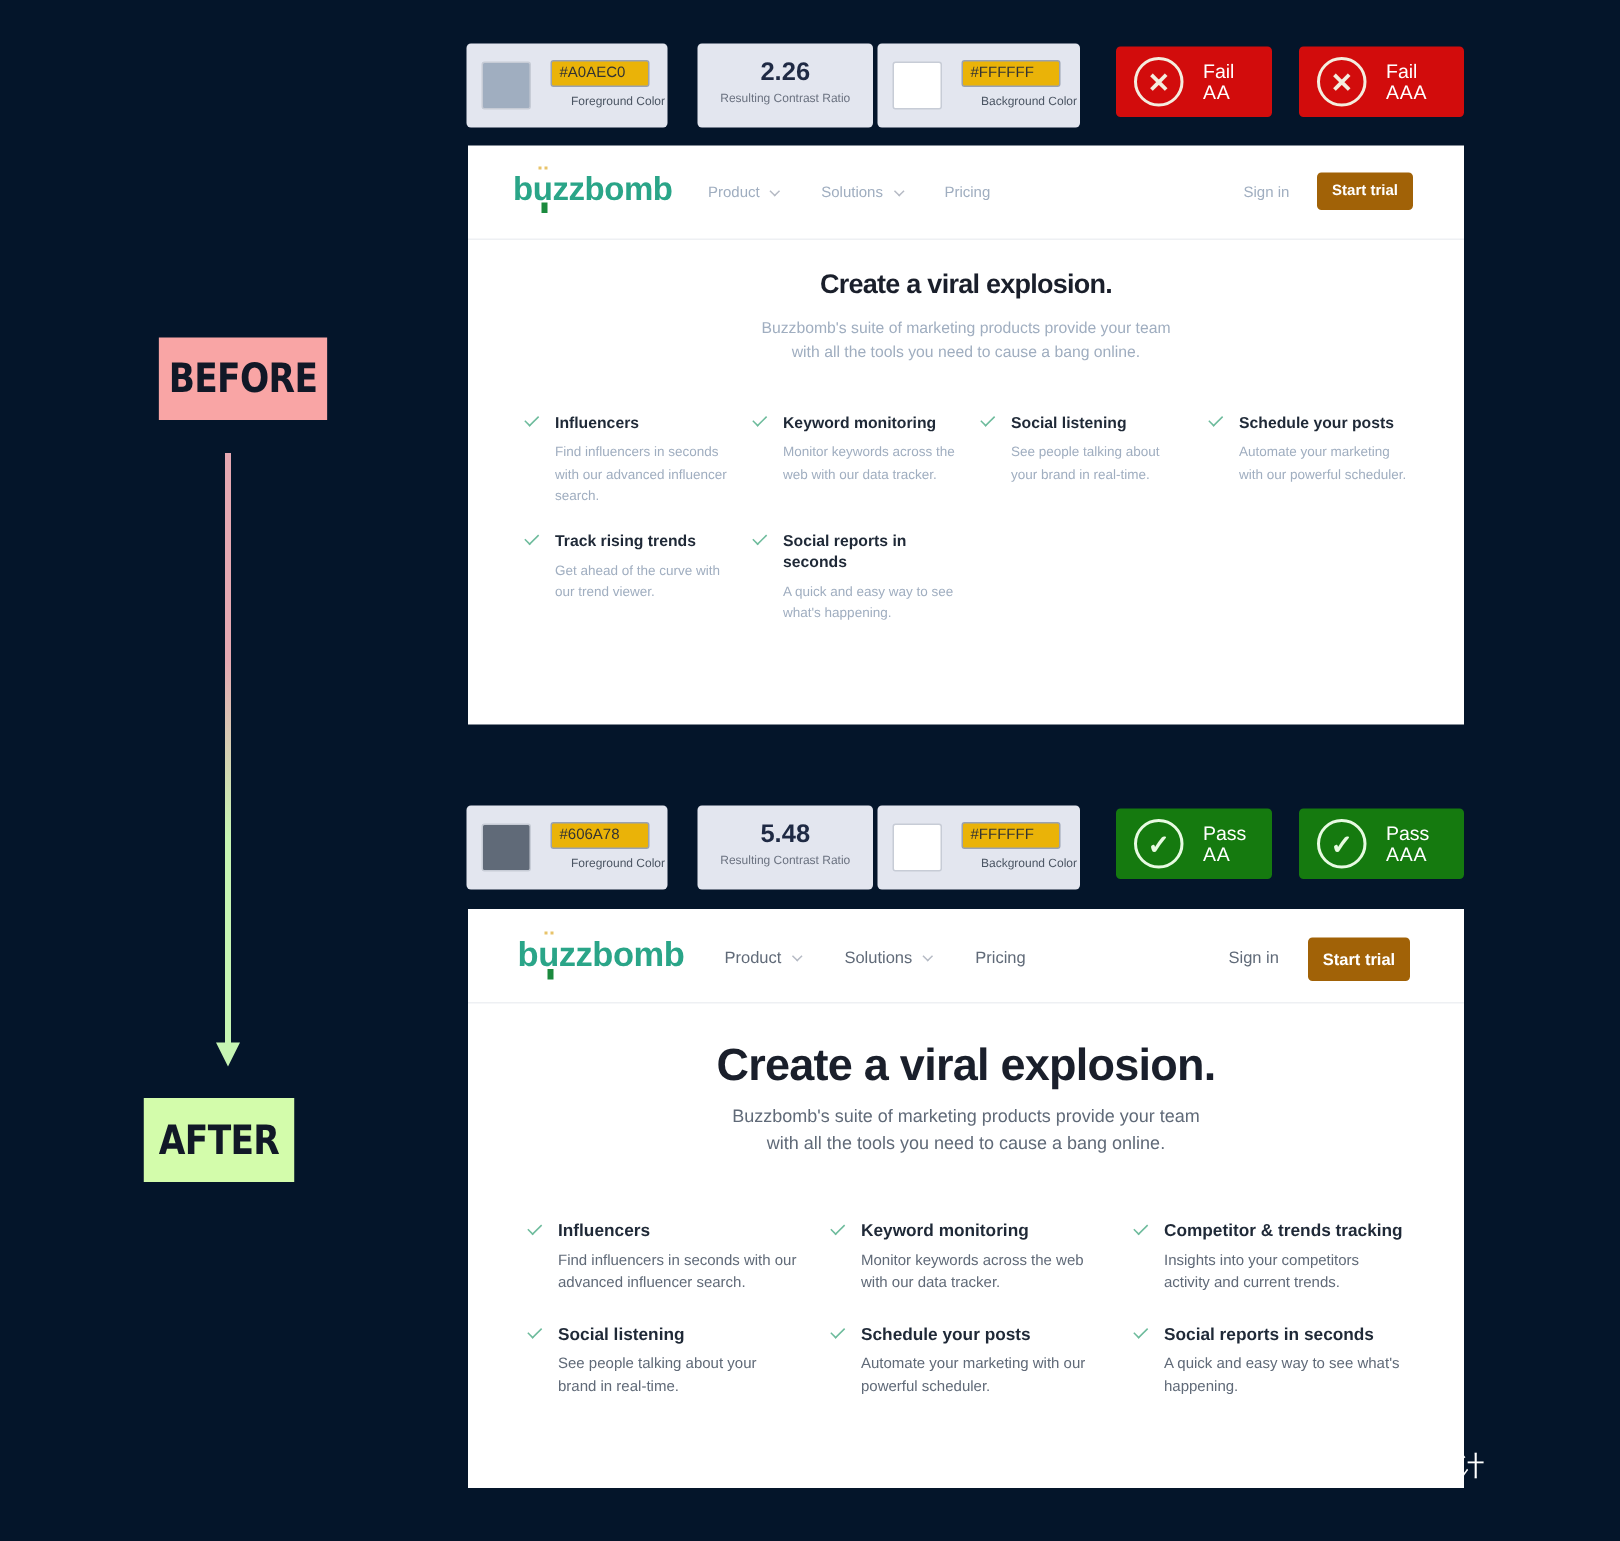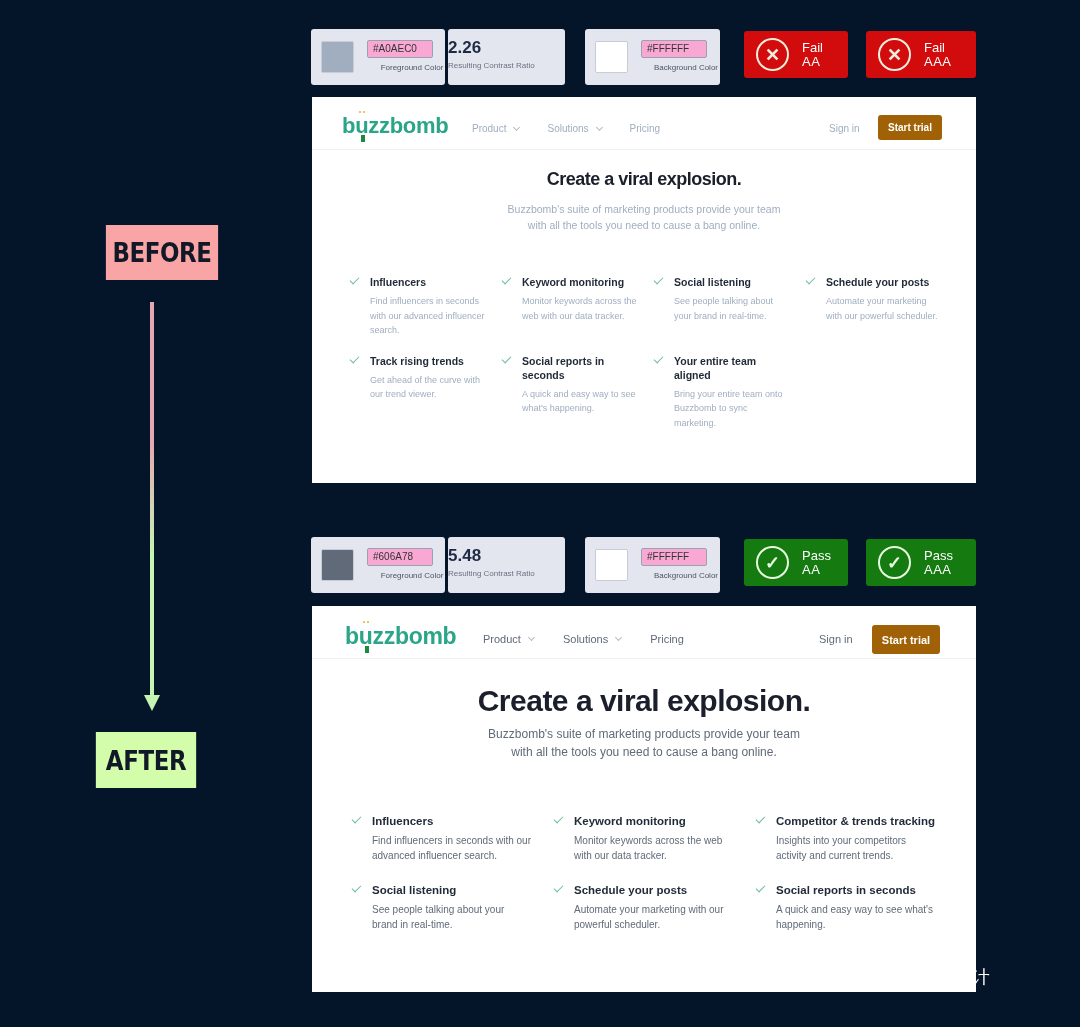--- a/index.html
+++ b/index.html
@@ -17,24 +17,24 @@
   .arrow-head { position: absolute; left: 144px; top: 695px; width: 0; height: 0;
                 border-left: 8px solid transparent; border-right: 8px solid transparent;
                 border-top: 16px solid #c6f5b3; }
 
   
   .checker { position: absolute; left: 311px; height: 56px; width: 666px; }
   .checker.top { top: 29px; }
   .checker.bottom { top: 537px; }
   .card { position: absolute; top: 0; height: 56px; background: #e3e6ef; border-radius: 3px; }
   .card.fg { left: 0; width: 134px; }
-  .card.ratio { left: 137px; width: 117px; }
+  .card.ratio { left: 154px; width: 117px; text-align: center; }
   .card.bg { left: 274px; width: 135px; }
   .swatch { position: absolute; left: 10px; top: 12px; width: 33px; height: 32px; border-radius: 2px; border: 1px solid #c7ccd6; }
-  .hex { position: absolute; left: 56px; top: 11px; width: 66px; height: 18px; background: #f9a8d4;
+  .hex { position: absolute; left: 56px; top: 11px; width: 66px; height: 18px; background: #eab308;
          border: 1px solid #9aa2b1; border-radius: 2px; font-size: 10px; color: #333;
          padding: 2px 0 0 5px; font-family: "Liberation Sans", sans-serif; }
   .small-label { position: absolute; left: 62px; top: 34px; width: 78px; font-size: 8px; color: #4b5563; text-align: center; }
   .ratio-num { display: block; margin-top: 9px; font-size: 17px; font-weight: bold; color: #1f2a44; }
   .ratio-label { display: block; margin-top: 3px; font-size: 8px; color: #6b7280; }
   .verdict { position: absolute; top: 2px; height: 47px; border-radius: 3px; color: #fff; display: flex; align-items: center; }
   .verdict.aa { left: 433px; width: 104px; }
   .verdict.aaa { left: 555px; width: 110px; }
   .verdict.fail { background: #d20c0c; }
   .verdict.pass { background: #157a0f; }
@@ -42,21 +42,21 @@
                    display: flex; align-items: center; justify-content: center; font-size: 18px; color: #f4eedf; font-weight: bold; }
   .verdict.pass .ring { border-color: #e8fbe2; color: #e8fbe2; }
   .verdict .vtext { margin-left: 13px; line-height: 1; }
   .verdict .vstatus { display: block; font-size: 13px; }
   .verdict .vlevel { display: block; font-size: 13px; font-weight: normal; margin-top: 1px; letter-spacing: 0.5px; }
 
   
   .site { position: absolute; left: 312px; width: 664px; background: #fff; }
   .site.before { top: 97px; height: 386px; }
   .site.after { top: 606px; height: 386px; }
-  .nav { height: 53px; border-bottom: 1px solid #eef0f3; position: relative; }
+  .nav { height: 63px; border-bottom: 1px solid #eef0f3; position: relative; }
   .logo { position: absolute; font-weight: bold; color: #2aa588; letter-spacing: -0.3px; }
   .logo .u { position: relative; display: inline-block; }
   .logo .u::after { content: ""; position: absolute; left: 45%; top: 85%; width: 4px; height: 7px; background: #1b8a3e; }
   .logo .u::before { content: ""; position: absolute; left: 30%; top: -6%; width: 6px; height: 4px; border-top: 2px dotted #e8c36a; }
   .navlinks { position: absolute; display: flex; }
   .navlink { display: flex; align-items: center; }
   .chev { display: inline-block; width: 5px; height: 5px; border-right: 1px solid #b5bac4; border-bottom: 1px solid #b5bac4; transform: rotate(45deg); margin-left: 8px; margin-top: -3px; }
   .signin { position: absolute; }
   .start { position: absolute; background: #a16207; color: #fff; border-radius: 3px; display: flex; align-items: center; justify-content: center; font-weight: bold; }
 
@@ -178,25 +178,20 @@
     <div class="feat">
         <span class="check"></span>
         <div class="feat-title">Track rising trends</div>
         <div class="feat-desc">Get ahead of the curve with our trend viewer.</div>
       </div>
     <div class="feat">
         <span class="check"></span>
         <div class="feat-title">Social reports in seconds</div>
         <div class="feat-desc">A quick and easy way to see what's happening.</div>
       </div>
-    <div class="feat">
-        <span class="check"></span>
-        <div class="feat-title">Your entire team aligned</div>
-        <div class="feat-desc">Bring your entire team onto Buzzbomb to sync marketing.</div>
-      </div>
   </div>
 </div>
 
 <div class="checker bottom">
   <div class="card fg">
     <div class="swatch" style="background:#606a78"></div>
     <div class="hex">#606A78</div>
     <div class="small-label">Foreground Color</div>
   </div>
   <div class="card ratio">

